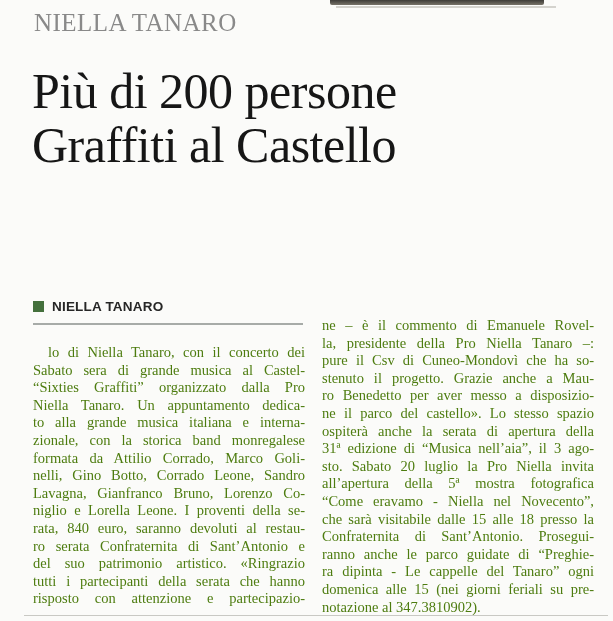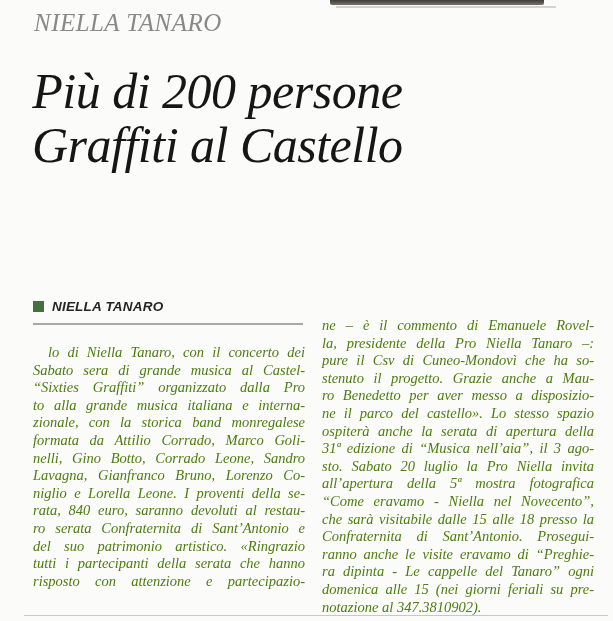--- a/index.html
+++ b/index.html
@@ -8,21 +8,20 @@
     background: #fbfbf9;
   }
   .page {
     position: relative;
     width: 608px;
     height: 621px;
     background: #fbfbf9;
     overflow: hidden;
     font-family: "Liberation Serif", serif;
     color: #1e1e1e;
-    font-style: italic;
   }
 
   
   .photo-edge {
     position: absolute;
     left: 330px;
     top: 0;
     width: 214px;
     height: 5px;
     background: linear-gradient(to bottom, #3e3c38, #777369);
@@ -56,21 +55,21 @@
     left: 32px;
     top: 64px;
     margin: 0;
     font-family: "Liberation Serif", serif;
     font-weight: 400;
     font-size: 50px;
     line-height: 54px;
     color: #161616;
     letter-spacing: -0.5px;
   }
-  .headline .hl { display: block; white-space: nowrap; text-align: center; }
+  .headline .hl { display: block; white-space: nowrap; }
 
   .section-head {
     position: absolute;
     left: 33px;
     top: 299px;
     width: 270px;
     border-bottom: 2px solid #a7aba8;
     padding-bottom: 9px;
     display: flex;
     align-items: center;
@@ -136,20 +135,21 @@
 
   <div class="section-head">
     <span class="section-bullet"></span>
     <span class="section-label">NIELLA TANARO</span>
   </div>
 
   <div class="col col-left">
       <div class="line">lo di Niella Tanaro, con il concerto dei</div>
       <div class="line">Sabato sera di grande musica al Castel-</div>
       <div class="line">“Sixties Graffiti” organizzato dalla Pro</div>
+      <div class="line">Niella Tanaro. Un appuntamento dedica-</div>
       <div class="line">to alla grande musica italiana e interna-</div>
       <div class="line">zionale, con la storica band monregalese</div>
       <div class="line">formata da Attilio Corrado, Marco Goli-</div>
       <div class="line">nelli, Gino Botto, Corrado Leone, Sandro</div>
       <div class="line">Lavagna, Gianfranco Bruno, Lorenzo Co-</div>
       <div class="line">niglio e Lorella Leone. I proventi della se-</div>
       <div class="line">rata, 840 euro, saranno devoluti al restau-</div>
       <div class="line">ro serata Confraternita di Sant’Antonio e</div>
       <div class="line">del suo patrimonio artistico. «Ringrazio</div>
       <div class="line">tutti i partecipanti della serata che hanno</div>
@@ -163,21 +163,21 @@
       <div class="line">stenuto il progetto. Grazie anche a Mau-</div>
       <div class="line">ro Benedetto per aver messo a disposizio-</div>
       <div class="line">ne il parco del castello». Lo stesso spazio</div>
       <div class="line">ospiterà anche la serata di apertura della</div>
       <div class="line">31ª edizione di “Musica nell’aia”, il 3 ago-</div>
       <div class="line">sto. Sabato 20 luglio la Pro Niella invita</div>
       <div class="line">all’apertura della 5ª mostra fotografica</div>
       <div class="line">“Come eravamo - Niella nel Novecento”,</div>
       <div class="line">che sarà visitabile dalle 15 alle 18 presso la</div>
       <div class="line">Confraternita di Sant’Antonio. Prosegui-</div>
-      <div class="line">ranno anche le visite eravamo di “Preghie-</div>
+      <div class="line">ranno anche le parco guidate di “Preghie-</div>
       <div class="line">ra dipinta - Le cappelle del Tanaro” ogni</div>
       <div class="line">domenica alle 15 (nei giorni feriali su pre-</div>
       <div class="line">notazione al 347.3810902).</div>
     </div>
 
   <div class="bottom-rule"></div>
 
 </div>
 
 </body></html>

